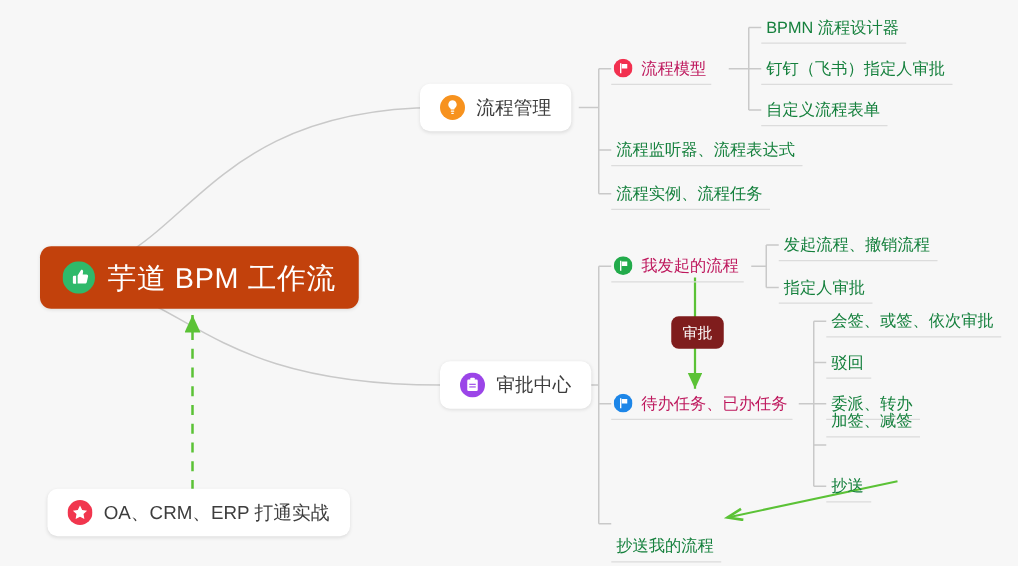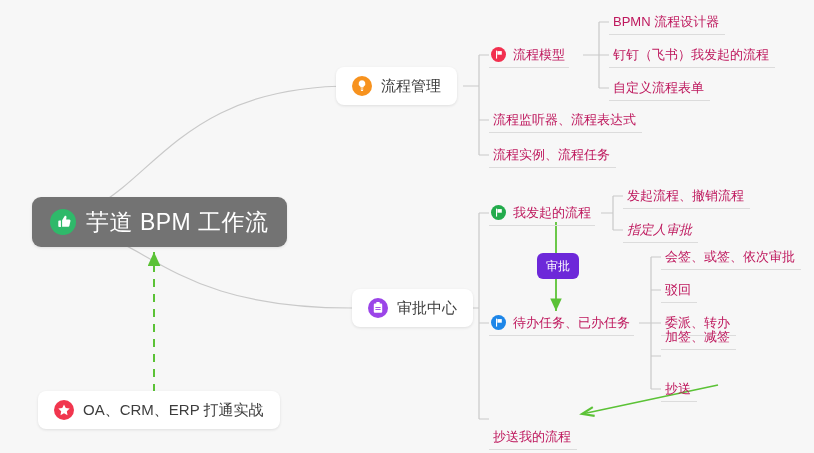--- a/index.html
+++ b/index.html
@@ -30,21 +30,21 @@
   .node {
     position: absolute;
     display: flex;
     align-items: center;
     box-sizing: border-box;
     white-space: nowrap;
   }
 
   
   .root-node {
-    background: #737373;
+    background: #c2410c;
     border-radius: 9px;
     padding: 0 18px;
     height: 50px;
     box-shadow: 0 1px 3px rgba(0,0,0,0.10);
   }
   .root-label {
     color: #ffffff;
     font-size: 23px;
     letter-spacing: 0.5px;
     margin-left: 10px;
@@ -76,27 +76,27 @@
     margin-left: 7px;
   }
 
   
   .leaf-node {
     height: 26px;
     padding: 0 6px 0 4px;
     border-bottom: 1px solid #dcdcdc;
   }
   .leaf-label {
-    color: #be185d;
+    color: #15803d;
     font-size: 13px;
   }
 
   
   .badge-node {
-    background: #6d28d9;
+    background: #7f1d1d;
     border-radius: 6px;
     height: 26px;
     padding: 0 9px;
     justify-content: center;
   }
   .badge-label {
     color: #ffffff;
     font-size: 12px;
   }
 
@@ -189,21 +189,21 @@
 
   <div class="node leaf-node" style="left:489px; top:142px;">
     <span class="leaf-label">流程实例、流程任务</span>
   </div>
 
   <div class="node leaf-node" style="left:609px; top:9px;">
     <span class="leaf-label">BPMN 流程设计器</span>
   </div>
 
   <div class="node leaf-node" style="left:609px; top:42px;">
-    <span class="leaf-label">钉钉（飞书）我发起的流程</span>
+    <span class="leaf-label">钉钉（飞书）指定人审批</span>
   </div>
 
   <div class="node leaf-node" style="left:609px; top:75px;">
     <span class="leaf-label">自定义流程表单</span>
   </div>
 
   <div class="node card-node" style="left:352px; top:289px;">
     <span class="icon icon-md">
       <svg viewBox="0 0 20 20" width="20" height="20">
         <circle cx="10" cy="10" r="10" fill="#9b45e8"></circle>
@@ -239,21 +239,21 @@
   </div>
 
   <div class="node leaf-node" style="left:489px; top:424px;">
     <span class="leaf-label">抄送我的流程</span>
   </div>
 
   <div class="node leaf-node" style="left:623px; top:183px;">
     <span class="leaf-label">发起流程、撤销流程</span>
   </div>
 
-  <div class="node leaf-node" style="left:623px; top:217px;font-style:italic;">
+  <div class="node leaf-node" style="left:623px; top:217px;">
     <span class="leaf-label">指定人审批</span>
   </div>
 
   <div class="node leaf-node" style="left:661px; top:244px;">
     <span class="leaf-label">会签、或签、依次审批</span>
   </div>
 
   <div class="node leaf-node" style="left:661px; top:277px;">
     <span class="leaf-label">驳回</span>
   </div>

